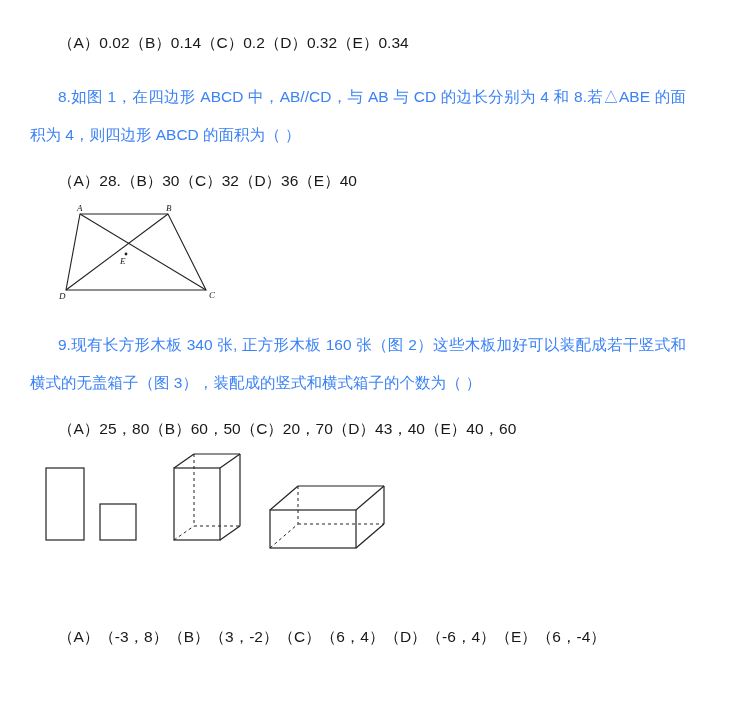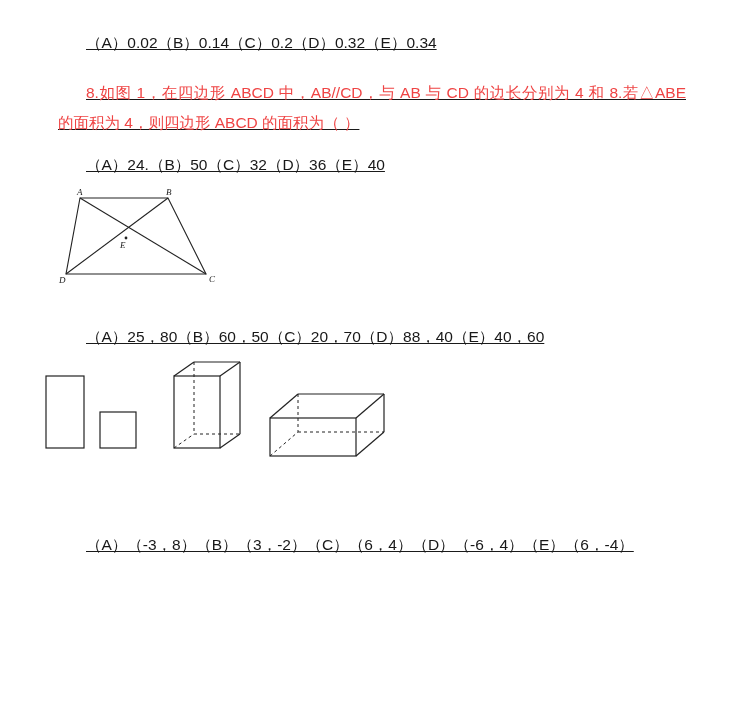--- a/index.html
+++ b/index.html
@@ -15,27 +15,26 @@
     position: relative;
     overflow: hidden;
   }
   .page {
     position: relative;
     width: 744px;
     height: 723px;
     padding: 0;
   }
   .block {
-    margin: 0 58px 0 58px;
-    text-decoration: underline;
+    margin: 0 58px 0 30px;
   }
   .para {
     font-size: 15.5px;
-    line-height: 30px;
-    color: #ef4444;
+    line-height: 38px;
+    color: #3b82f6;
     text-align: justify;
   }
   .indent {
     text-indent: 28px;
   }
   .choices {
     font-size: 15.5px;
     line-height: 30px;
     color: #181818;
     text-indent: 28px;
@@ -74,21 +73,21 @@
 
   <div class="spacer-md"></div>
 
   <div class="block">
     <div class="para indent">8.如图 1，在四边形 ABCD 中，AB//CD，与 AB 与 CD 的边长分别为 4 和 8.若△ABE 的面积为 4，则四边形 ABCD 的面积为（  ）</div>
   </div>
 
   <div class="spacer-sm"></div>
 
   <div class="block">
-    <div class="choices">（A）24.（B）50（C）32（D）36（E）40</div>
+    <div class="choices">（A）28.（B）30（C）32（D）36（E）40</div>
   </div>
 
   <div class="fig-wrap fig-trapezoid">
     <svg width="160" height="100" viewBox="0 0 160 100">
 
       <polygon points="8,88 148,88 110,12 22,12" fill="none" stroke="#222" stroke-width="1.1"></polygon>
 
       <line x1="22" y1="12" x2="148" y2="88" stroke="#222" stroke-width="1.1"></line>
       <line x1="110" y1="12" x2="8" y2="88" stroke="#222" stroke-width="1.1"></line>
 
@@ -96,25 +95,28 @@
       <text x="19" y="9">A</text>
       <text x="108" y="9">B</text>
       <text x="151" y="96">C</text>
       <text x="1" y="97">D</text>
       <text x="62" y="62">E</text>
     </svg>
   </div>
 
   <div class="spacer-md"></div>
 
+  <div class="block">
+    <div class="para indent">9.现有长方形木板 340 张, 正方形木板 160 张（图 2）这些木板加好可以装配成若干竖式和横式的无盖箱子（图 3），装配成的竖式和横式箱子的个数为（  ）</div>
+  </div>
 
   <div class="spacer-sm"></div>
 
   <div class="block">
-    <div class="choices">（A）25，80（B）60，50（C）20，70（D）88，40（E）40，60</div>
+    <div class="choices">（A）25，80（B）60，50（C）20，70（D）43，40（E）40，60</div>
   </div>
 
   <div class="fig-wrap fig-boxes">
     <svg width="380" height="130" viewBox="0 0 380 130">
 
       <rect x="12" y="20" width="38" height="72" fill="none" stroke="#222" stroke-width="1.2"></rect>
 
       <rect x="66" y="56" width="36" height="36" fill="none" stroke="#222" stroke-width="1.2"></rect>
 
       <g>

